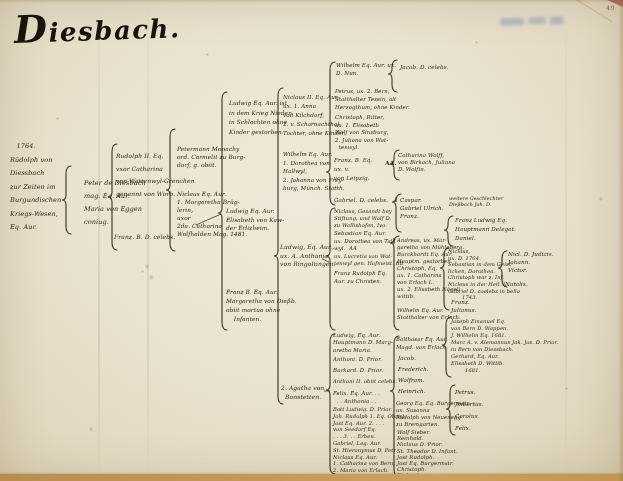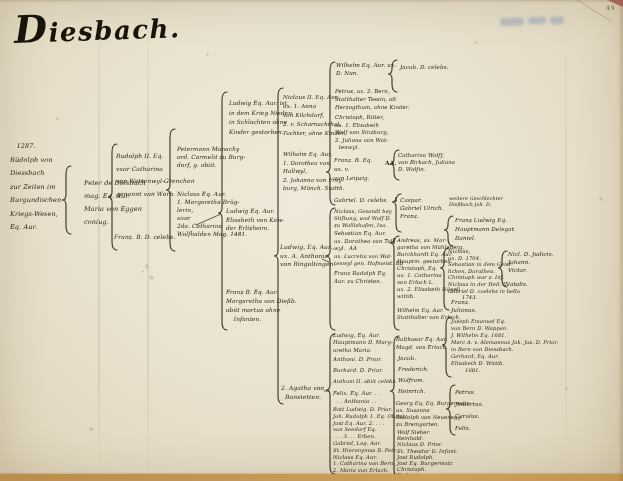--- a/index.html
+++ b/index.html
@@ -66,21 +66,21 @@
       <path d="M 455 385 Q 450 385 450 393 L 450 404 Q 450 409 446 409 Q 450 409 450 414 L 450 427 Q 450 435 455 435" fill="none" stroke="#2a2112" stroke-width="1.15" stroke-linecap="round" opacity="0.88"></path>
       <path d="M196,225 L221,214" fill="none" stroke="#2a2112" stroke-width="0.9" opacity="0.8"></path>
       <path d="M322,259 L329,262" fill="none" stroke="#2a2112" stroke-width="0.9" opacity="0.8"></path>
       <path d="M324,391 L330,391" fill="none" stroke="#2a2112" stroke-width="0.9" opacity="0.8"></path>
     </svg>
 
   <div class="title">Diesbach.</div>
   <div class="pagenum">49</div>
 
   <div id="nodes">
-      <div class="node" style="left: 10px; top: 140px; font-size: 6.5px; line-height: 13.5px;">   1287.
+      <div class="node" style="left: 10px; top: 140px; font-size: 6.5px; line-height: 13.5px;">   1764.
 Rüdolph von
 Diessbach
 zur Zeiten im
 Burgundischen
 Kriegs-Wesen,
 Eq. Aur.</div>
       <div class="node" style="left: 84px; top: 177px; font-size: 6.5px; line-height: 13px;">Peter de Diesbach
 mag. Eq. Aur.
 Maria von Eggen
 coniug.</div>

